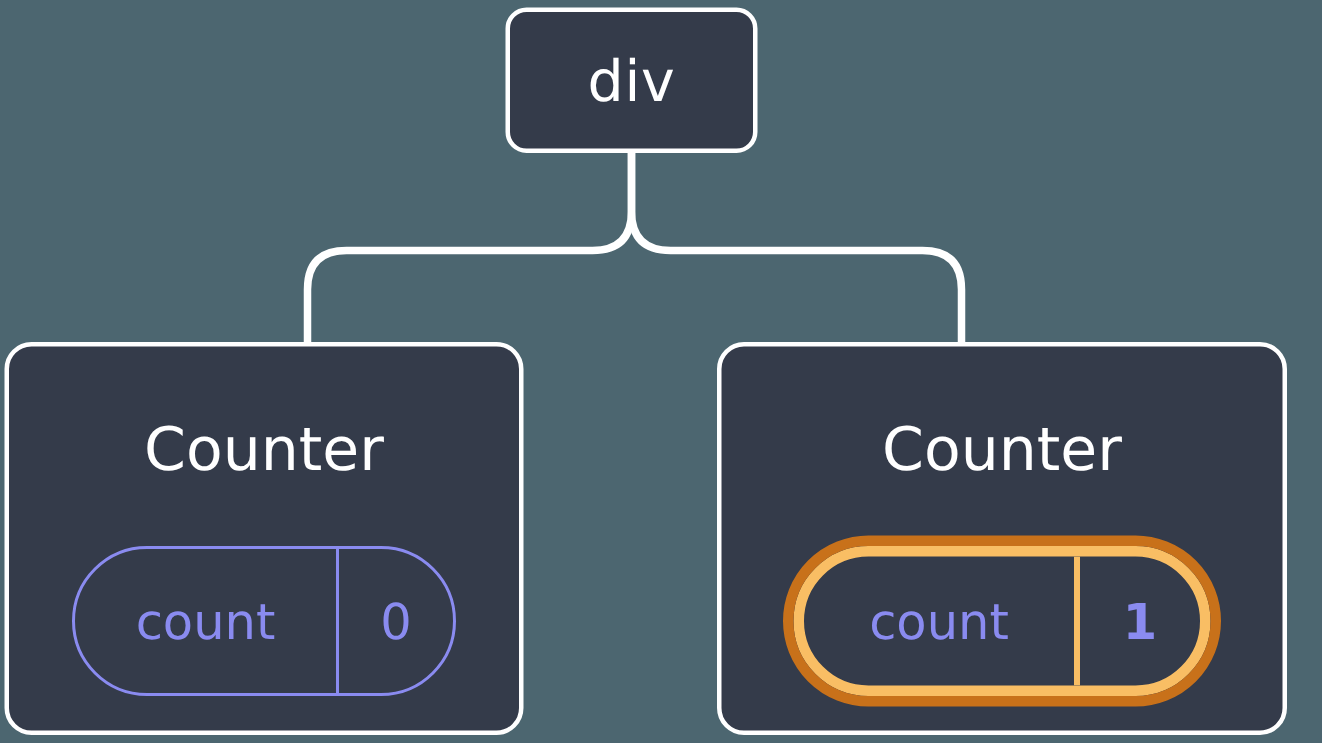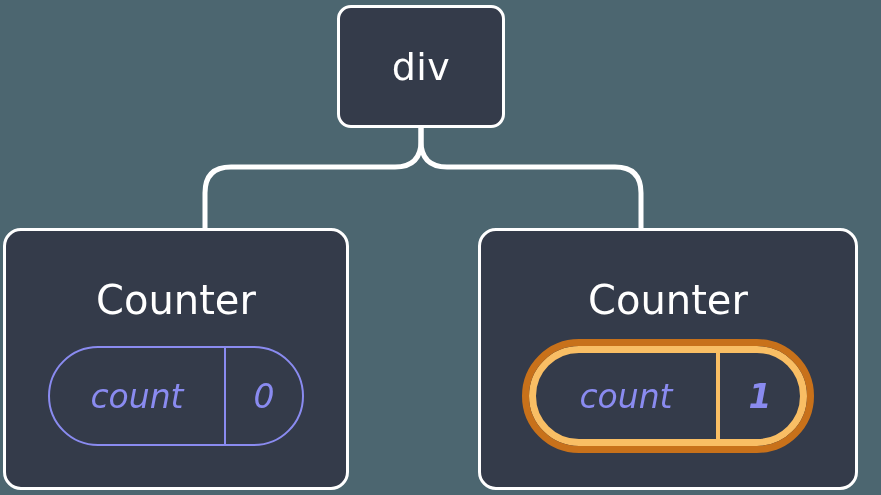--- a/index.html
+++ b/index.html
@@ -37,21 +37,21 @@
     box-sizing: border-box;
     background: #343b4a;
     border: 3px solid #ffffff;
     border-radius: 14px;
   }
 
   .node-root {
     left: 337px;
     top: 5px;
     width: 168px;
-    height: 123px;
+    height: 97px;
     display: flex;
     align-items: center;
     justify-content: center;
   }
 
   .root-label {
     color: #ffffff;
     font-size: 38px;
     letter-spacing: 0.5px;
     line-height: 1;
@@ -81,25 +81,24 @@
   .child-title {
     color: #ffffff;
     font-size: 40px;
     line-height: 1;
     margin-top: 49px;
   }
 
   
   .pill-wrap {
     position: relative;
-    margin-top: 26px;
-    display: flex;
-    align-items: center;
-    justify-content: center;
-    font-style: italic;
+    margin-top: 44px;
+    display: flex;
+    align-items: center;
+    justify-content: center;
   }
 
   .pill {
     box-sizing: border-box;
     display: flex;
     align-items: stretch;
     height: 100px;
     border-radius: 999px;
     overflow: hidden;
   }

